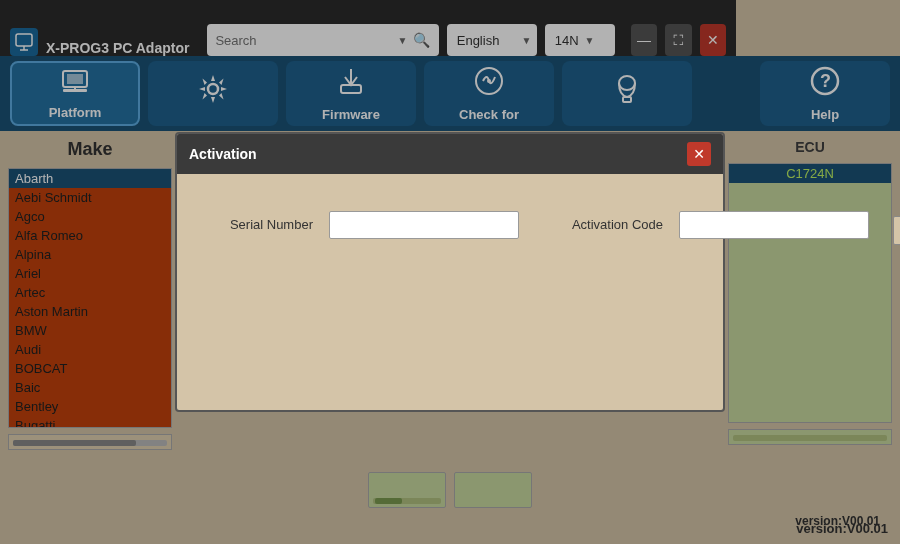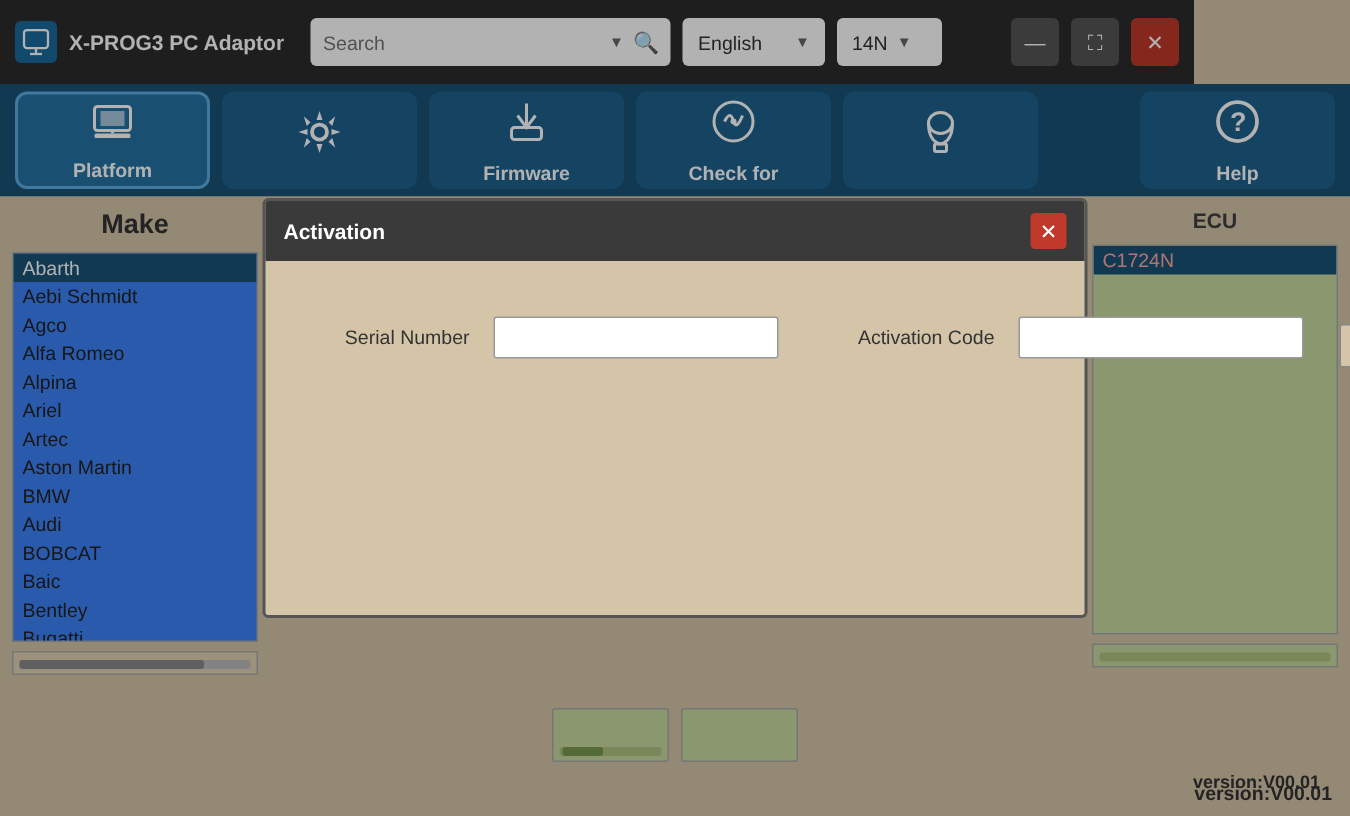--- a/index.html
+++ b/index.html
@@ -7,25 +7,25 @@
       width: 900px;
       height: 544px;
       background: #d4c4a8;
       font-family: Arial, sans-serif;
       overflow: hidden;
       position: relative;
     }
 
     
     #title-bar {
-      width: 796px;
+      width: 736px;
       height: 56px;
       background: #2c2c2c;
       display: flex;
-      align-items: center;
+      align-items: flex-end;
       padding: 0 10px;
       gap: 8px;
     }
     #app-icon {
       width: 28px;
       height: 28px;
       background: #1a6b9e;
       border-radius: 4px;
       display: flex;
       align-items: center;
@@ -175,21 +175,21 @@
       font-size: 18px;
       font-weight: bold;
       color: #333;
       text-align: center;
       margin-bottom: 4px;
     }
     .make-scroll-container {
       height: 260px;
       overflow: hidden;
       border: 1px solid #aaa;
-      background: #3b82f6;
+      background: #c2410c;
     }
     .make-list-inner {
       list-style: none;
     }
     .make-list-inner li {
       padding: 2px 6px;
       font-size: 13px;
       color: #222;
       cursor: pointer;
     }
@@ -223,21 +223,22 @@
       list-style: none;
     }
     .ecu-list-inner li {
       padding: 2px 6px;
       font-size: 13px;
       color: #222;
       cursor: pointer;
     }
     .ecu-list-inner li.selected {
       background: #1a5276;
-      color: #fca5a5;
+      color: #bef264;
+      text-align: center;
     }
 
     
     #version-text {
       position: absolute;
       bottom: 8px;
       right: 12px;
       font-size: 13px;
       color: #333;
       font-weight: bold;

